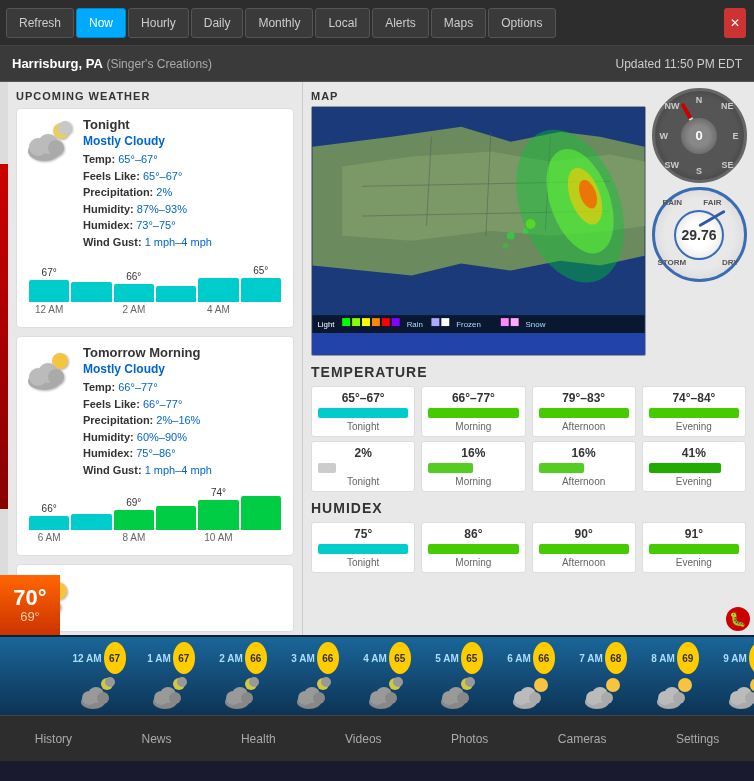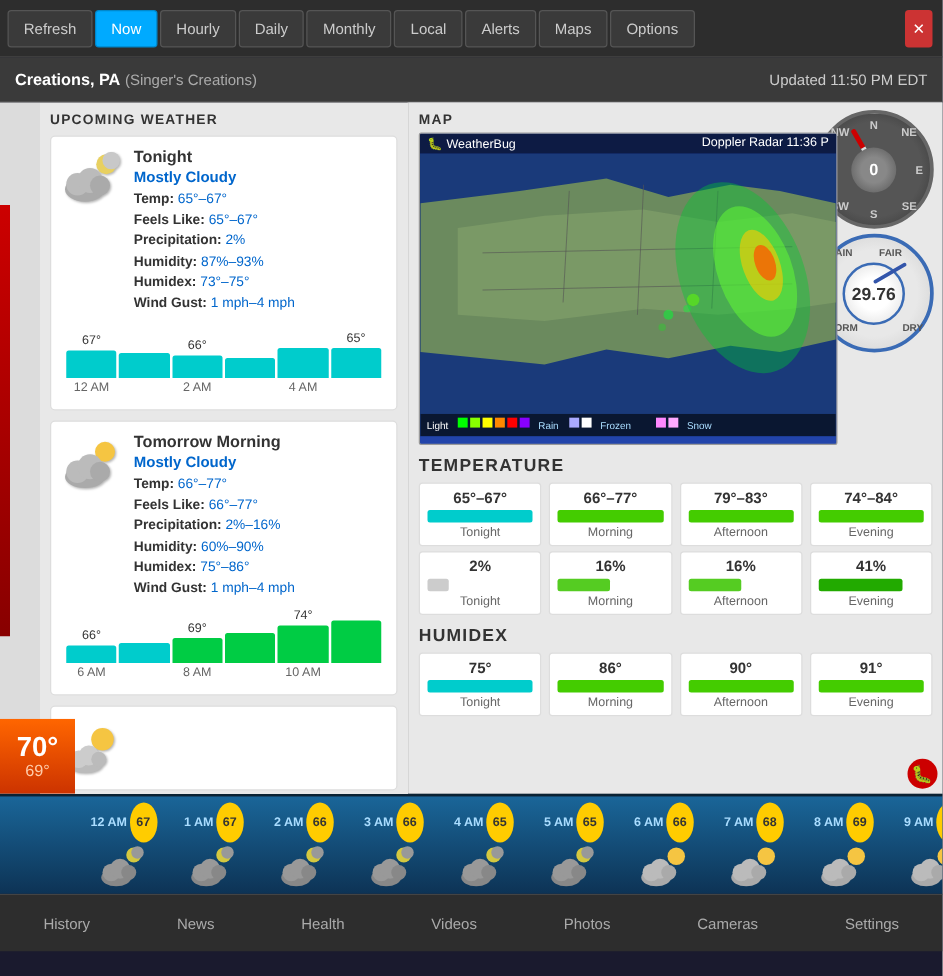--- a/index.html
+++ b/index.html
@@ -495,28 +495,28 @@
   <button>Local</button>
   <button>Alerts</button>
   <button>Maps</button>
   <button>Options</button>
   <button class="close-btn">✕</button>
 </div>
 
 <div class="location-bar">
   <div>
     <span class="location-text">
-      <strong>Creations, PA</strong>
+      <strong>Harrisburg, PA</strong>
       <span>(Singer's Creations)</span>
     </span>
   </div>
   <div class="updated-text">Updated 11:50 PM EDT</div>
 </div>
 
-<div style="display:flex; height:553px; position:relative; background:#dcdcdc;padding-left:24px;">
+<div style="display:flex; height:553px; position:relative; background:#dcdcdc;">
 
   <div class="left-accent"></div>
 
   <div class="left-panel" style="margin-left:8px;">
     <div class="section-title">UPCOMING WEATHER</div>
 
     <div class="weather-card">
       <div class="weather-card-header">
         <div class="weather-icon">
           <svg width="48" height="42" viewBox="0 0 48 42" class="cloud-svg">
@@ -727,24 +727,20 @@
 
           <div style="position:absolute;width:3px;height:30px;top:6px;left:50%;transform:translateX(-50%) rotate(60deg);transform-origin:bottom center;background:#3355aa;border-radius:2px;"></div>
           <div class="baro-center">29.76</div>
         </div>
       </div>
     </div>
 
     <div class="map-section">
       <div class="map-title">MAP</div>
       <div class="map-container">
-        <div class="map-header">
-          <span>🐛 WeatherBug</span>
-          <span>Doppler Radar 11:36 P</span>
-        </div>
         <div class="map-bg">
           
           <svg width="100%" height="100%" viewBox="0 0 335 228" xmlns="http://www.w3.org/2000/svg">
 
             <rect width="335" height="228" fill="#1a3a7a"></rect>
 
             <path d="M0,40 L80,30 L150,20 L200,35 L250,25 L290,30 L335,40 L335,150 L290,160 L250,155 L200,165 L150,158 L100,170 L50,165 L0,160 Z" fill="#6b8a5e"></path>
 
             <path d="M30,60 L100,50 L180,45 L240,55 L300,48 L335,55 L335,120 L300,125 L240,130 L180,125 L100,135 L30,130 Z" fill="#7a9966"></path>
 

